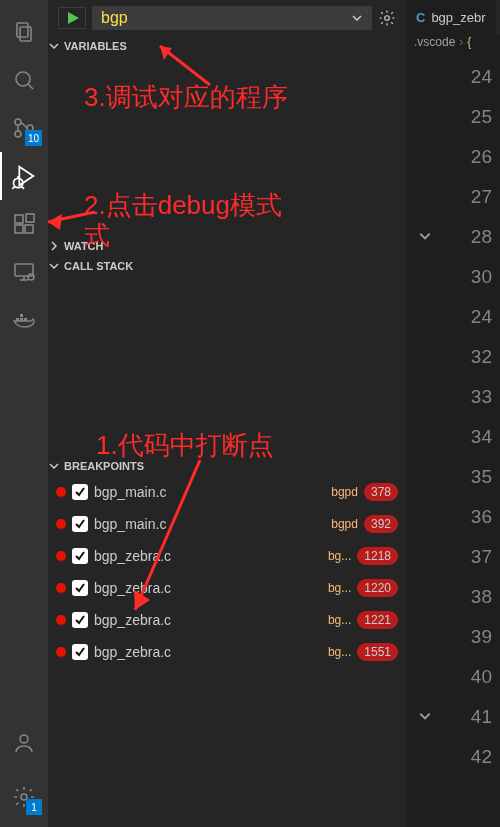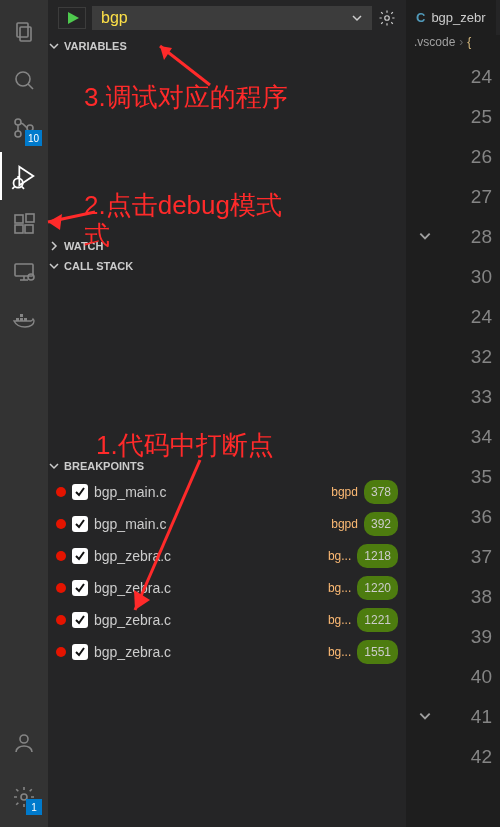--- a/index.html
+++ b/index.html
@@ -23,21 +23,21 @@
 .section-header { display: flex; align-items: center; gap: 4px; padding: 4px 0; font-size: 11px; color: #ccc; font-weight: 700; text-transform: uppercase; cursor: pointer; }
 .section-body { flex: 0 0 auto; }
 .call-stack-body { min-height: 180px; }
 
 .bp-list { padding: 0 8px; }
 .bp-row { display: flex; align-items: center; gap: 6px; height: 32px; font-size: 14px; color: #ccc; }
 .bp-dot { width: 10px; height: 10px; background: #e51400; border-radius: 50%; flex-shrink: 0; }
 .bp-check { width: 16px; height: 16px; background: #fff; border-radius: 3px; display: flex; align-items: center; justify-content: center; flex-shrink: 0; }
 .bp-file { flex: 1; white-space: nowrap; overflow: hidden; text-overflow: ellipsis; }
 .bp-folder { color: #fdba74; font-size: 12px; white-space: nowrap; overflow: hidden; }
-.bp-line { background: #4d7c0f; color: #ccc; border-radius: 10px; padding: 0 7px; font-size: 12px; height: 24px; display: flex; align-items: center; }
+.bp-line { background: #b91c1c; color: #ccc; border-radius: 10px; padding: 0 7px; font-size: 12px; height: 18px; display: flex; align-items: center; }
 
 .editor { width: 94px; background: #1e1e1e; position: relative; }
 .tab-bar { height: 35px; background: #252526; display: flex; align-items: center; }
 .tab { height: 100%; display: flex; align-items: center; gap: 6px; padding: 0 10px; background: #1e1e1e; color: #ccc; font-size: 13px; white-space: nowrap; overflow: hidden; }
 .c-icon { color: #519aba; font-weight: 700; font-size: 13px; }
 .crumb { height: 22px; display: flex; align-items: flex-start; padding: 0 8px; font-size: 12px; color: #a0a0a0; white-space: nowrap; overflow: hidden; }
 .crumb .brace { color: #d7ba7d; }
 .gutter { position: relative; }
 .gutter-row { display: flex; align-items: center; justify-content: flex-end; height: 40px; padding-right: 8px; color: #858585; font-size: 19px; position: relative; }
 .fold { position: absolute; right: 68px; color: #a0a0a0; }

